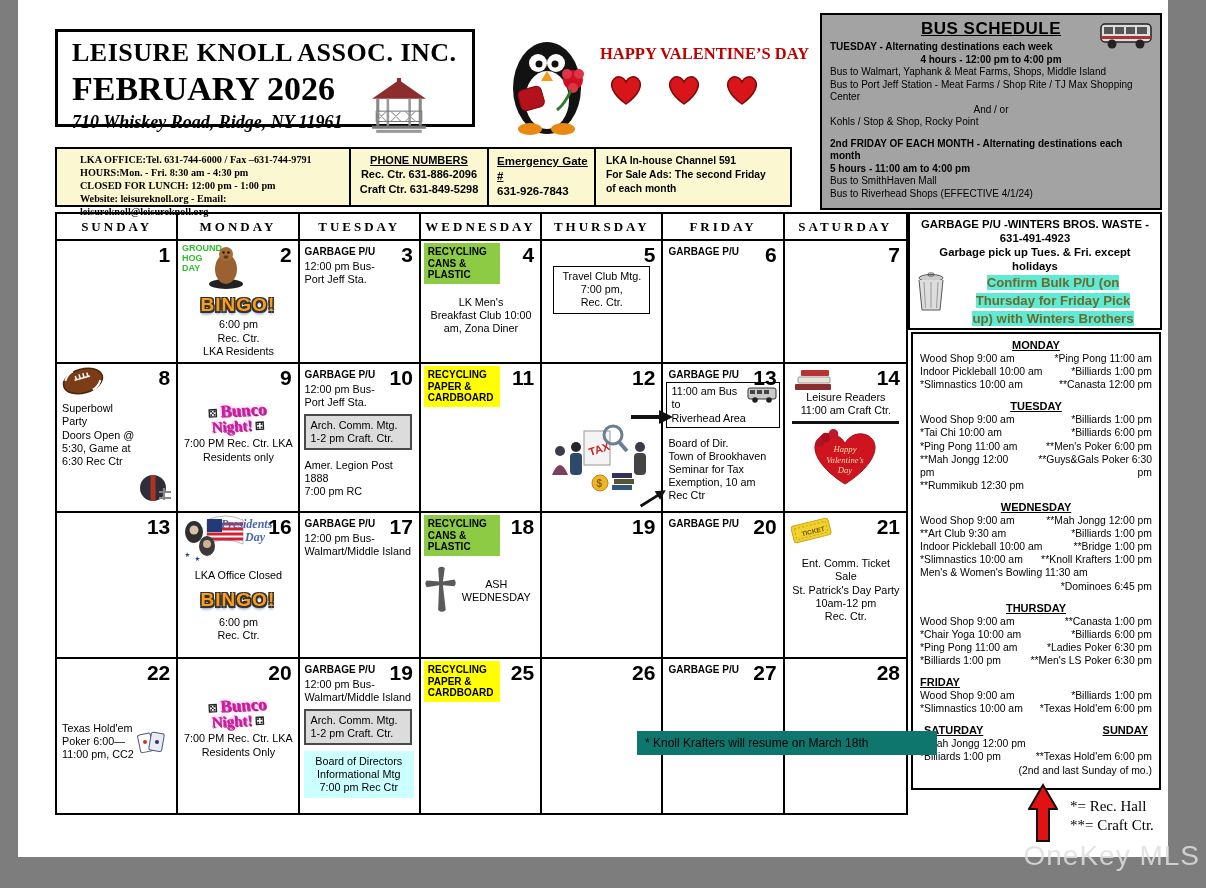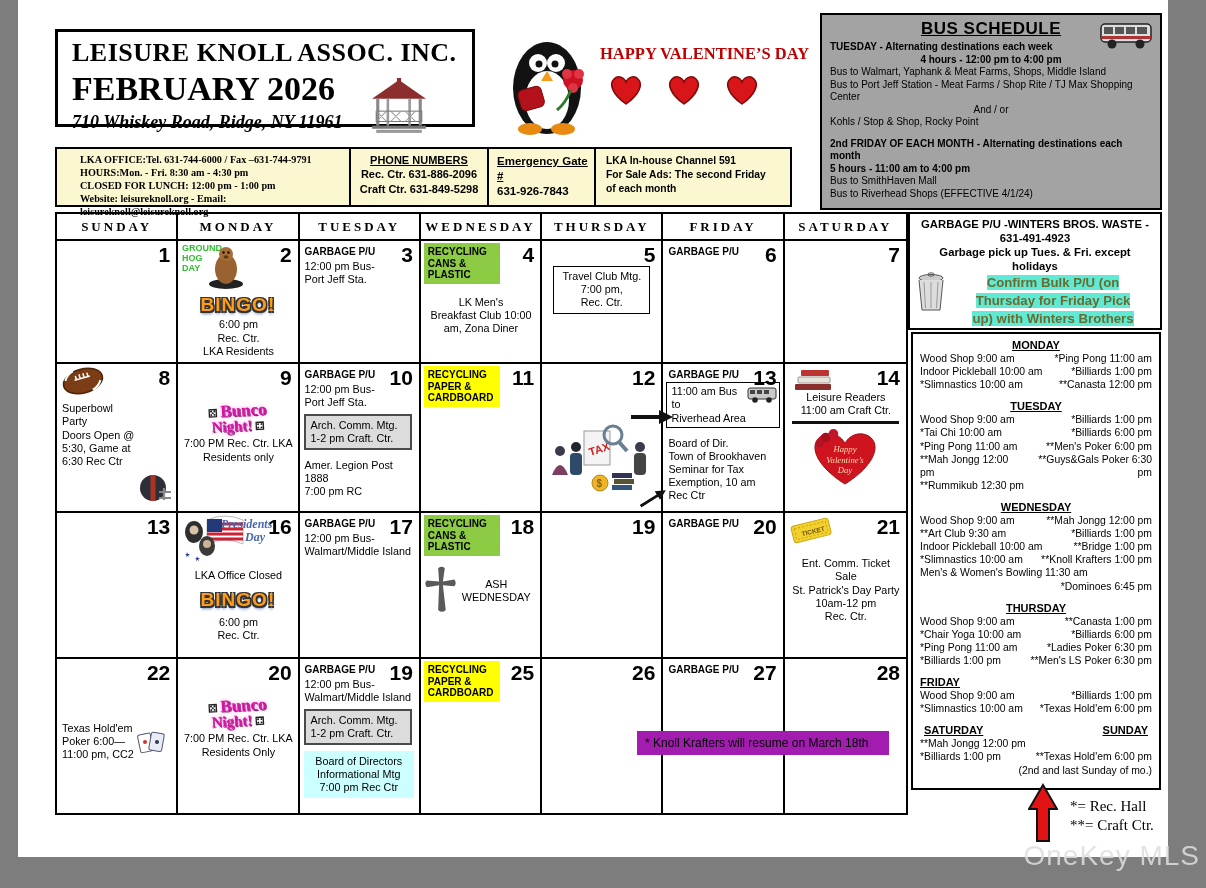--- a/index.html
+++ b/index.html
@@ -68,21 +68,21 @@
   .pos-br{position:absolute;right:3px;bottom:2px;}
   .pos-tl{position:absolute;left:4px;top:2px;}
   .pos-cards{position:absolute;right:8px;top:70px;}
   .pos-arrow-top{position:absolute;right:-12px;top:46px;z-index:5;}
   .pos-arrow-bottom{position:absolute;right:-8px;bottom:4px;z-index:5;transform:rotate(-32deg);}
   .bingo-logo{display:block;text-align:center;font-weight:bold;font-size:19px;letter-spacing:1px;color:#ff9c17;font-family:"Liberation Sans",sans-serif;text-shadow:-1.5px -1.5px 0 #333,1.5px -1.5px 0 #333,-1.5px 1.5px 0 #333,1.5px 1.5px 0 #333,0 3px 3px rgba(40,70,150,.7);}
   .bunco-logo{text-align:center;font-family:"Liberation Serif",serif;font-weight:bold;line-height:0.95;transform:rotate(-3deg);}
   .bunco-logo .l1{font-size:17px;color:#cf17a3;text-shadow:0 0 4px #ff9ae0,1px 1px 0 #7a0c60;}
   .bunco-logo .l2{display:block;font-size:15px;color:#cf17a3;text-shadow:0 0 4px #ff9ae0,1px 1px 0 #7a0c60;}
   .bunco-logo .die{font-size:11px;color:#222;text-shadow:none;}
-  .banner{left:580px;top:517px;width:252px;background:#a21caf;font-size:12px;padding:5px 8px;box-sizing:border-box;z-index:6;}
+  .banner{left:580px;top:517px;width:300px;background:#0f766e;font-size:12px;padding:5px 8px;box-sizing:border-box;z-index:6;}
 
   
   .garb-box{left:890px;top:212px;width:254px;height:118px;border:2.5px solid #000;box-sizing:border-box;background:#fff;padding-top:3px;}
   .garb-box .gl{font-size:11.3px;font-weight:bold;text-align:center;line-height:1.25;}
   .trash{left:6px;top:58px;position:absolute;}
   .hl-wrap{margin:0 2px 0 38px;text-align:center;line-height:1.12;}
   .hl-wrap span{background:#5eead4;color:#6b6b2e;font-weight:bold;font-size:13.2px;margin-top:48px;}
 
   .act-box{left:893px;top:332px;width:250px;height:458px;border:2px solid #000;box-sizing:border-box;padding:5px 7px 0 7px;background:#fff;}
   .act-sec{margin-bottom:9px;}

